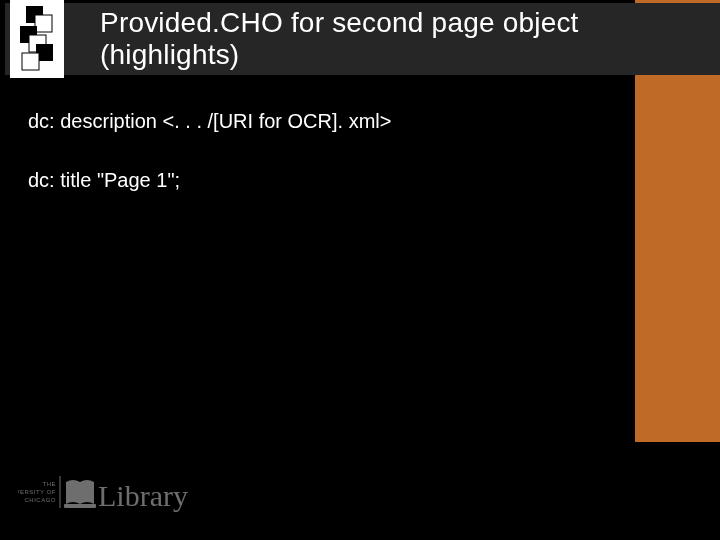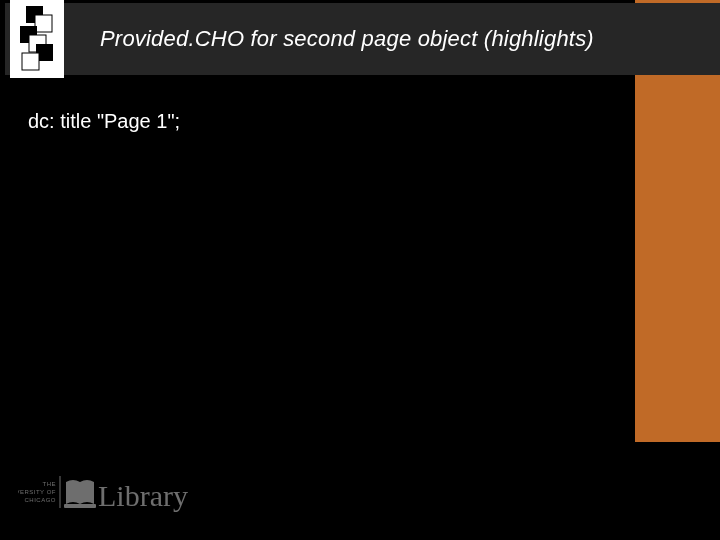--- a/index.html
+++ b/index.html
@@ -34,24 +34,23 @@
     top: 0px;
     left: 10px;
     width: 54px;
     height: 78px;
     background: #fff;
     z-index: 3;
   }
   .icon-wrap svg { display: block; }
   .title-text {
     color: #fff;
-    font-size: 22px;
+    font-size: 28px;
     margin-left: 95px;
     letter-spacing: 0.2px;
-    font-style: italic;
   }
   .content {
     position: absolute;
     top: 110px;
     left: 28px;
     right: 30px;
     z-index: 2;
     color: #fff;
     font-size: 20px;
   }
@@ -79,20 +78,21 @@
     <rect x="26" y="44" width="17" height="17" fill="#000"></rect>
     <rect x="12" y="53" width="17" height="17" fill="#fff" stroke="#000" stroke-width="1"></rect>
   </svg>
 </div>
 
 <div class="title-bar">
   <div class="title-text">Provided.CHO for second page object (highlights)</div>
 </div>
 
 <div class="content">
+  <div class="line">dc: description &lt;. . . /[URI for OCR]. xml&gt;</div>
   <div class="line">dc: title "Page 1";</div>
 </div>
 
 <div class="footer-logo">
   <svg width="200" height="54" viewBox="0 0 200 54">
     <g fill="#6e6e6e" font-family="Arial" font-size="6" letter-spacing="0.5">
       <text x="38" y="18" text-anchor="end">THE</text>
       <text x="38" y="26" text-anchor="end">UNIVERSITY OF</text>
       <text x="38" y="34" text-anchor="end">CHICAGO</text>
     </g>

